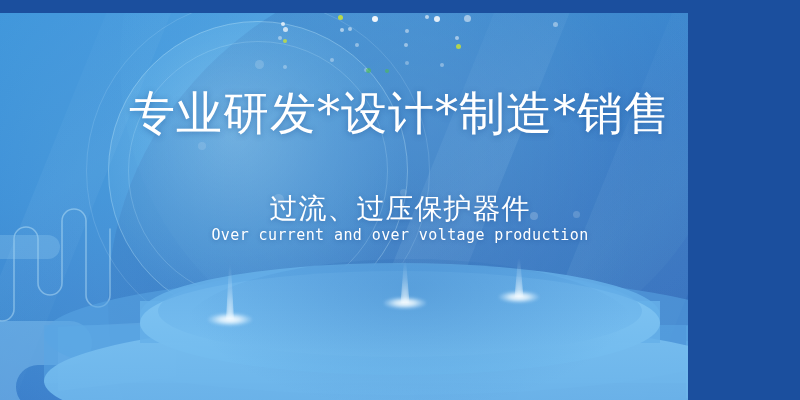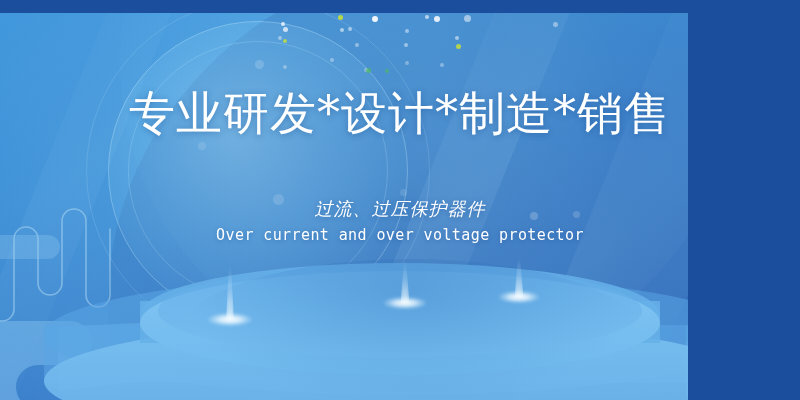--- a/index.html
+++ b/index.html
@@ -153,26 +153,25 @@
     white-space: nowrap;
     text-shadow: 0 1px 4px rgba(20,70,140,0.40);
   }
   .sub-cn {
     position: absolute;
     left: 0; top: 178px;
     width: 800px;
     text-align: center;
     color: #ffffff;
     font-family: "DejaVu Serif", "Liberation Serif", serif;
-    font-size: 18px;
+    font-size: 28px;
     line-height: 36px;
     letter-spacing: 1px;
     white-space: nowrap;
     text-shadow: 0 1px 5px rgba(20,70,140,0.42);
-    font-style: italic;
   }
   .sub-en {
     position: absolute;
     left: 0; top: 211px;
     width: 800px;
     text-align: center;
     color: #ffffff;
     font-family: "DejaVu Sans Mono", "Liberation Mono", monospace;
     font-size: 15px;
     line-height: 22px;
@@ -296,16 +295,16 @@
       <div class="particle" style="left: 273px; top: 181px; width: 11px; height: 11px; background: rgb(255, 255, 255); opacity: 0.14;"></div>
       <div class="particle" style="left: 198px; top: 129px; width: 8px; height: 8px; background: rgb(255, 255, 255); opacity: 0.12;"></div>
       <div class="particle" style="left: 400px; top: 176px; width: 7px; height: 7px; background: rgb(255, 255, 255); opacity: 0.12;"></div>
       <div class="particle" style="left: 530px; top: 199px; width: 8px; height: 8px; background: rgb(255, 255, 255); opacity: 0.2;"></div>
       <div class="particle" style="left: 573px; top: 198px; width: 7px; height: 7px; background: rgb(255, 255, 255); opacity: 0.16;"></div>
     </div>
 
   <div class="text-wrap">
     <div class="headline-cn">专业研发*设计*制造*销售</div>
     <div class="sub-cn">过流、过压保护器件</div>
-    <div class="sub-en">Over current and over voltage protector</div>
+    <div class="sub-en">Over current and over voltage production</div>
   </div>
 
 </div>
 
 </body></html>

